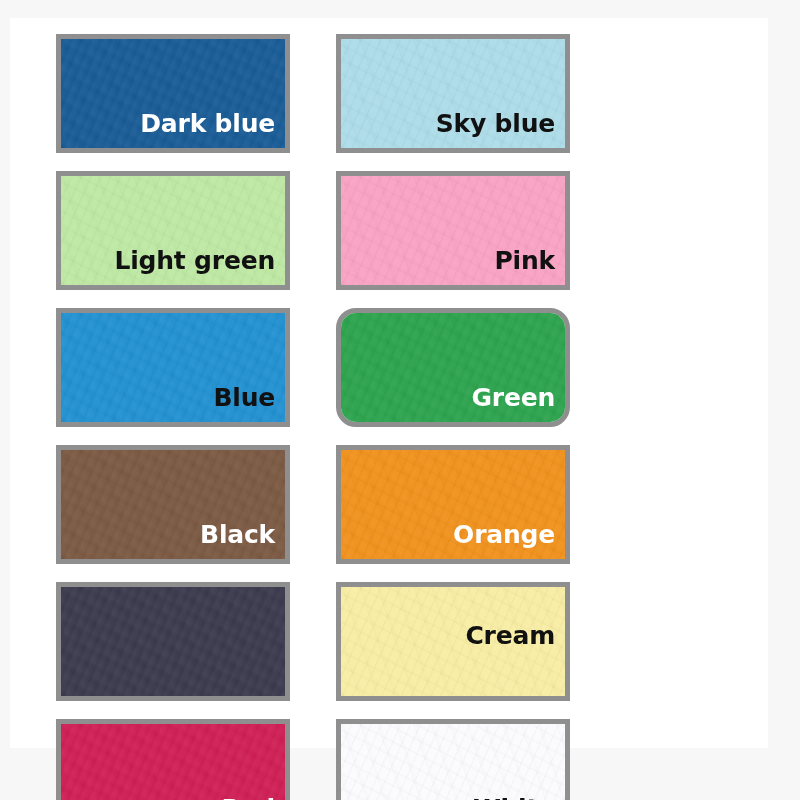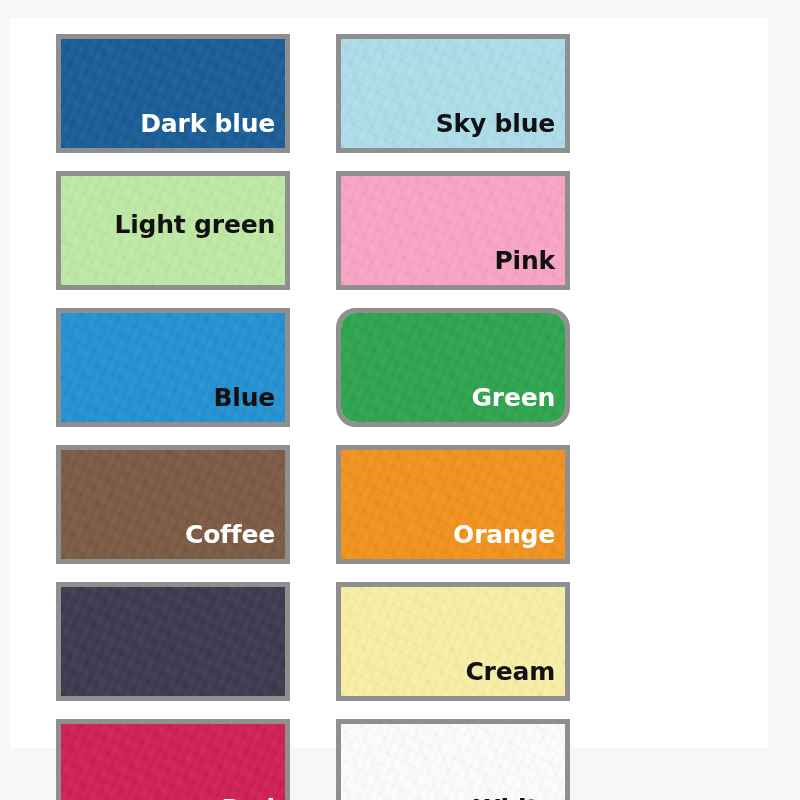--- a/index.html
+++ b/index.html
@@ -92,48 +92,48 @@
   <div id="panel" style="background: rgb(255, 255, 255);">
     <div id="grid">
         <div class="swatch" style="border-color: rgb(143, 143, 143);">
           <div class="fill" style="background: rgb(26, 92, 150);"></div>
           <span class="label" style="color: rgb(255, 255, 255);">Dark blue</span>
         </div>
         <div class="swatch" style="border-color: rgb(143, 143, 143);">
           <div class="fill" style="background: rgb(173, 220, 232);"></div>
           <span class="label" style="color: rgb(17, 17, 17);">Sky blue</span>
         </div>
-        <div class="swatch" style="border-color: rgb(143, 143, 143); align-items: center;">
+        <div class="swatch" style="border-color: rgb(143, 143, 143);">
           <div class="fill" style="background: rgb(190, 232, 164);"></div>
           <span class="label" style="color: rgb(17, 17, 17);">Light green</span>
         </div>
         <div class="swatch" style="border-color: rgb(143, 143, 143); text-align: center;">
           <div class="fill" style="background: rgb(249, 163, 196);"></div>
           <span class="label" style="color: rgb(17, 17, 17);">Pink</span>
         </div>
         <div class="swatch" style="border-color: rgb(143, 143, 143); justify-content: flex-end;">
           <div class="fill" style="background: rgb(35, 145, 209);"></div>
           <span class="label" style="color: rgb(17, 17, 17);">Blue</span>
         </div>
         <div class="swatch" style="border-color: rgb(143, 143, 143); border-radius: 20px;">
           <div class="fill" style="background: rgb(46, 164, 79);"></div>
           <span class="label" style="color: rgb(255, 255, 255);">Green</span>
         </div>
         <div class="swatch" style="border-color: rgb(143, 143, 143);">
           <div class="fill" style="background: rgb(124, 90, 68);"></div>
-          <span class="label" style="color: rgb(255, 255, 255);">Coffee</span>
+          <span class="label" style="color: rgb(255, 255, 255);">Black</span>
         </div>
         <div class="swatch" style="border-color: rgb(143, 143, 143);">
           <div class="fill" style="background: rgb(240, 146, 30);"></div>
           <span class="label" style="color: rgb(255, 255, 255);">Orange</span>
         </div>
         <div class="swatch" style="border-color: rgb(143, 143, 143);">
           <div class="fill" style="background: rgb(60, 58, 78);"></div>
         </div>
-        <div class="swatch" style="border-color: rgb(143, 143, 143);">
+        <div class="swatch" style="border-color: rgb(143, 143, 143); align-items: center;">
           <div class="fill" style="background: rgb(247, 237, 165);"></div>
           <span class="label" style="color: rgb(17, 17, 17);">Cream</span>
         </div>
         <div class="swatch" style="border-color: rgb(143, 143, 143);">
           <div class="fill" style="background: rgb(207, 32, 86);"></div>
           <span class="label" style="color: rgb(255, 255, 255);">Red</span>
         </div>
         <div class="swatch" style="border-color: rgb(143, 143, 143);">
           <div class="fill" style="background: rgb(251, 251, 253);"></div>
           <span class="label" style="color: rgb(17, 17, 17);">White</span>

